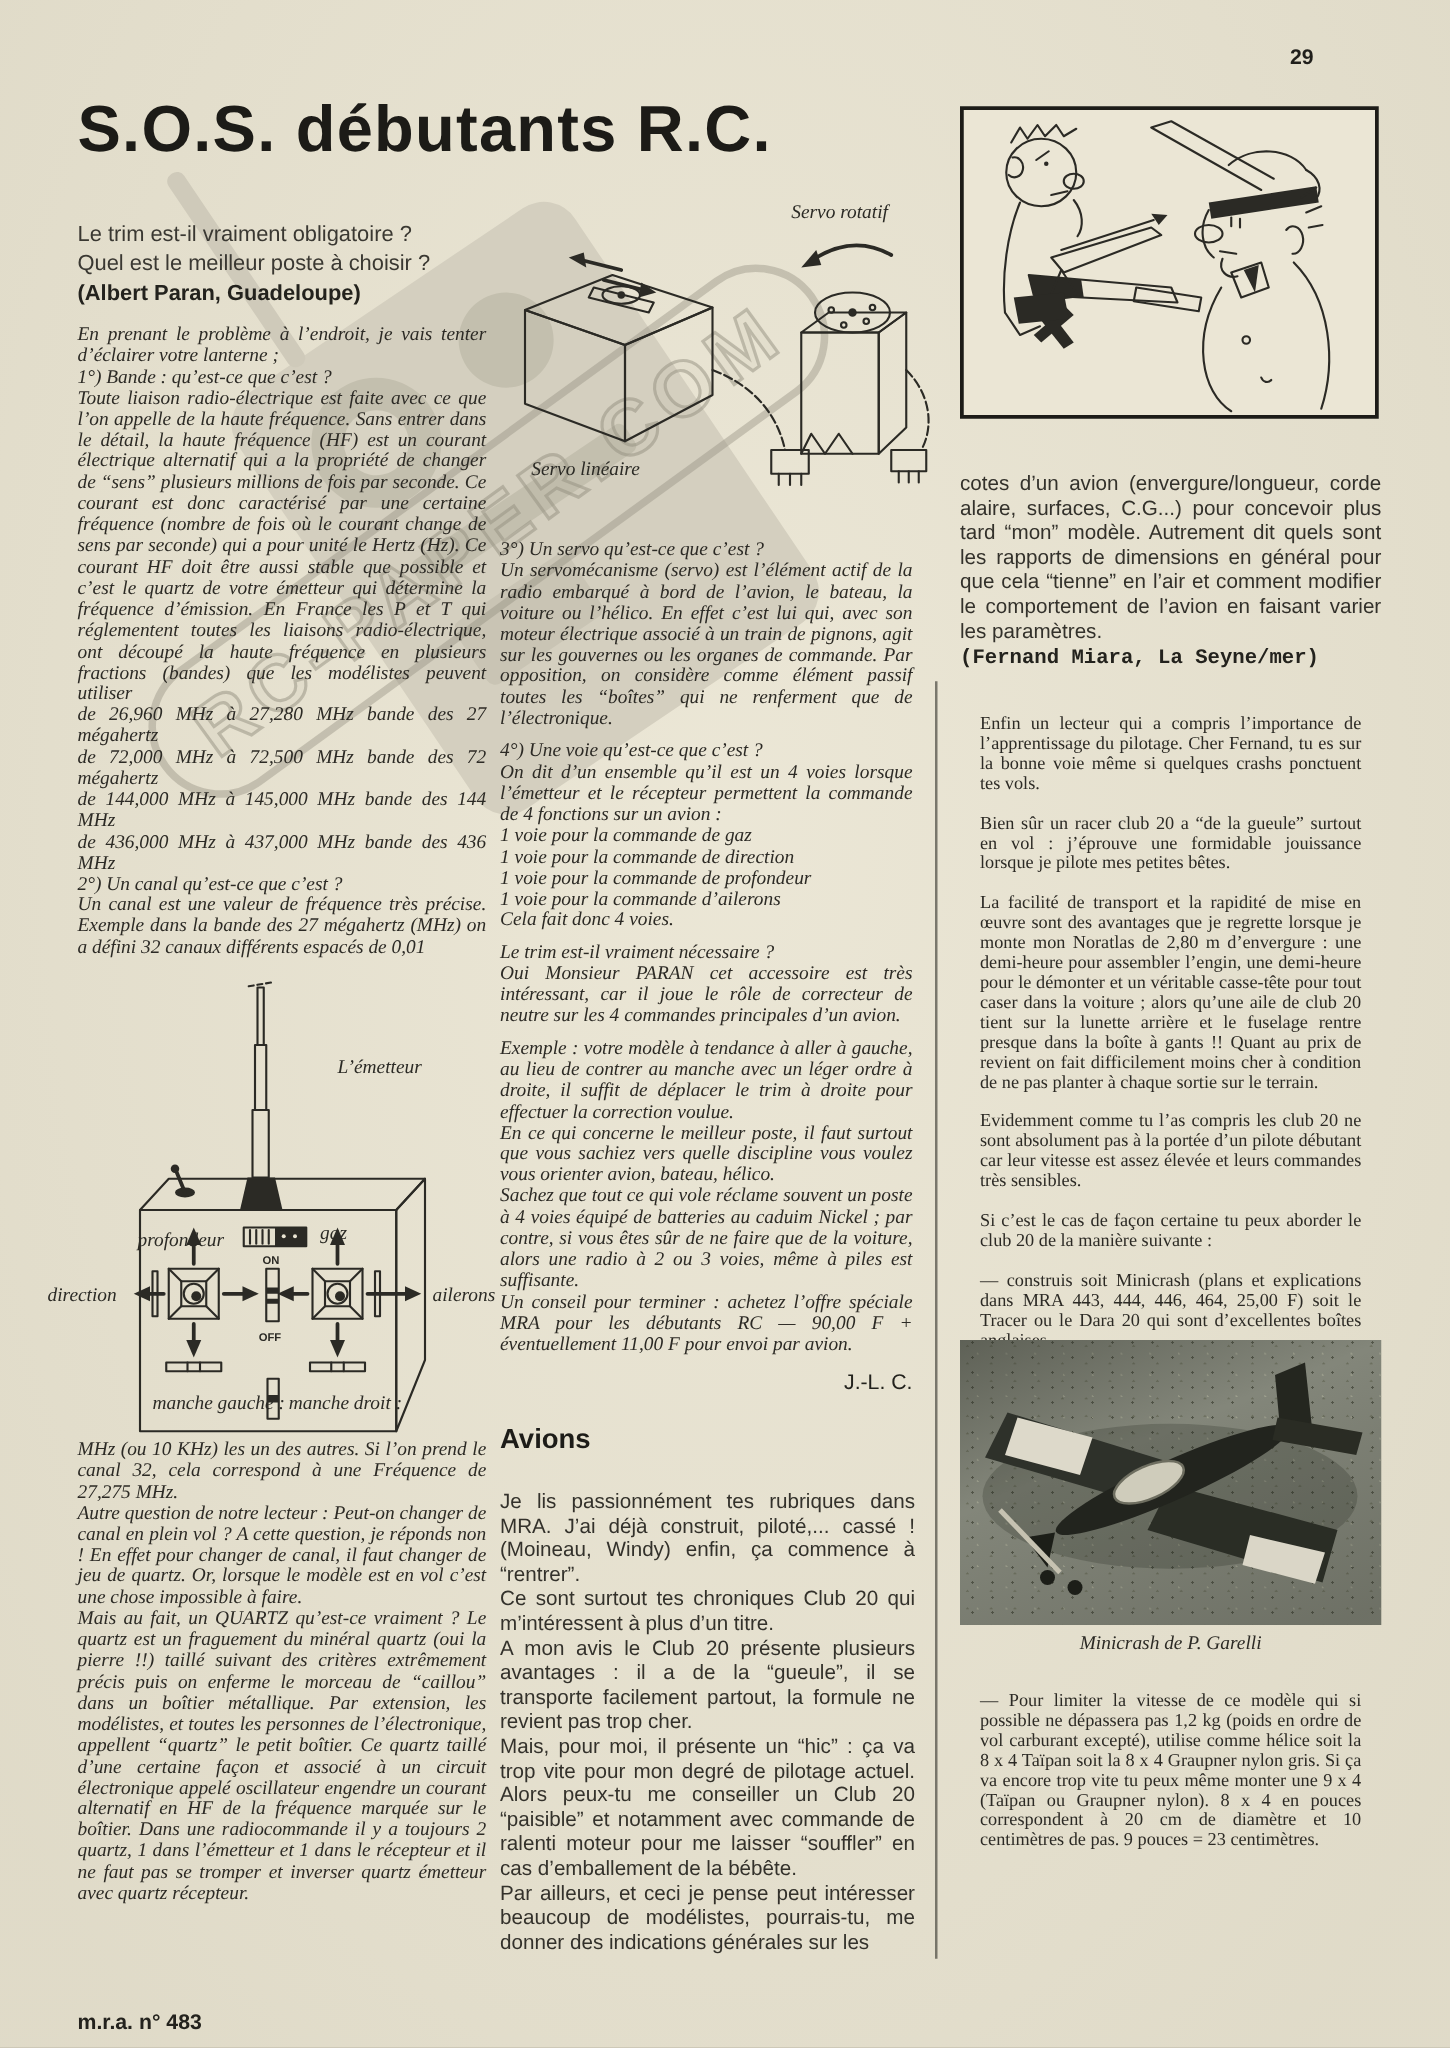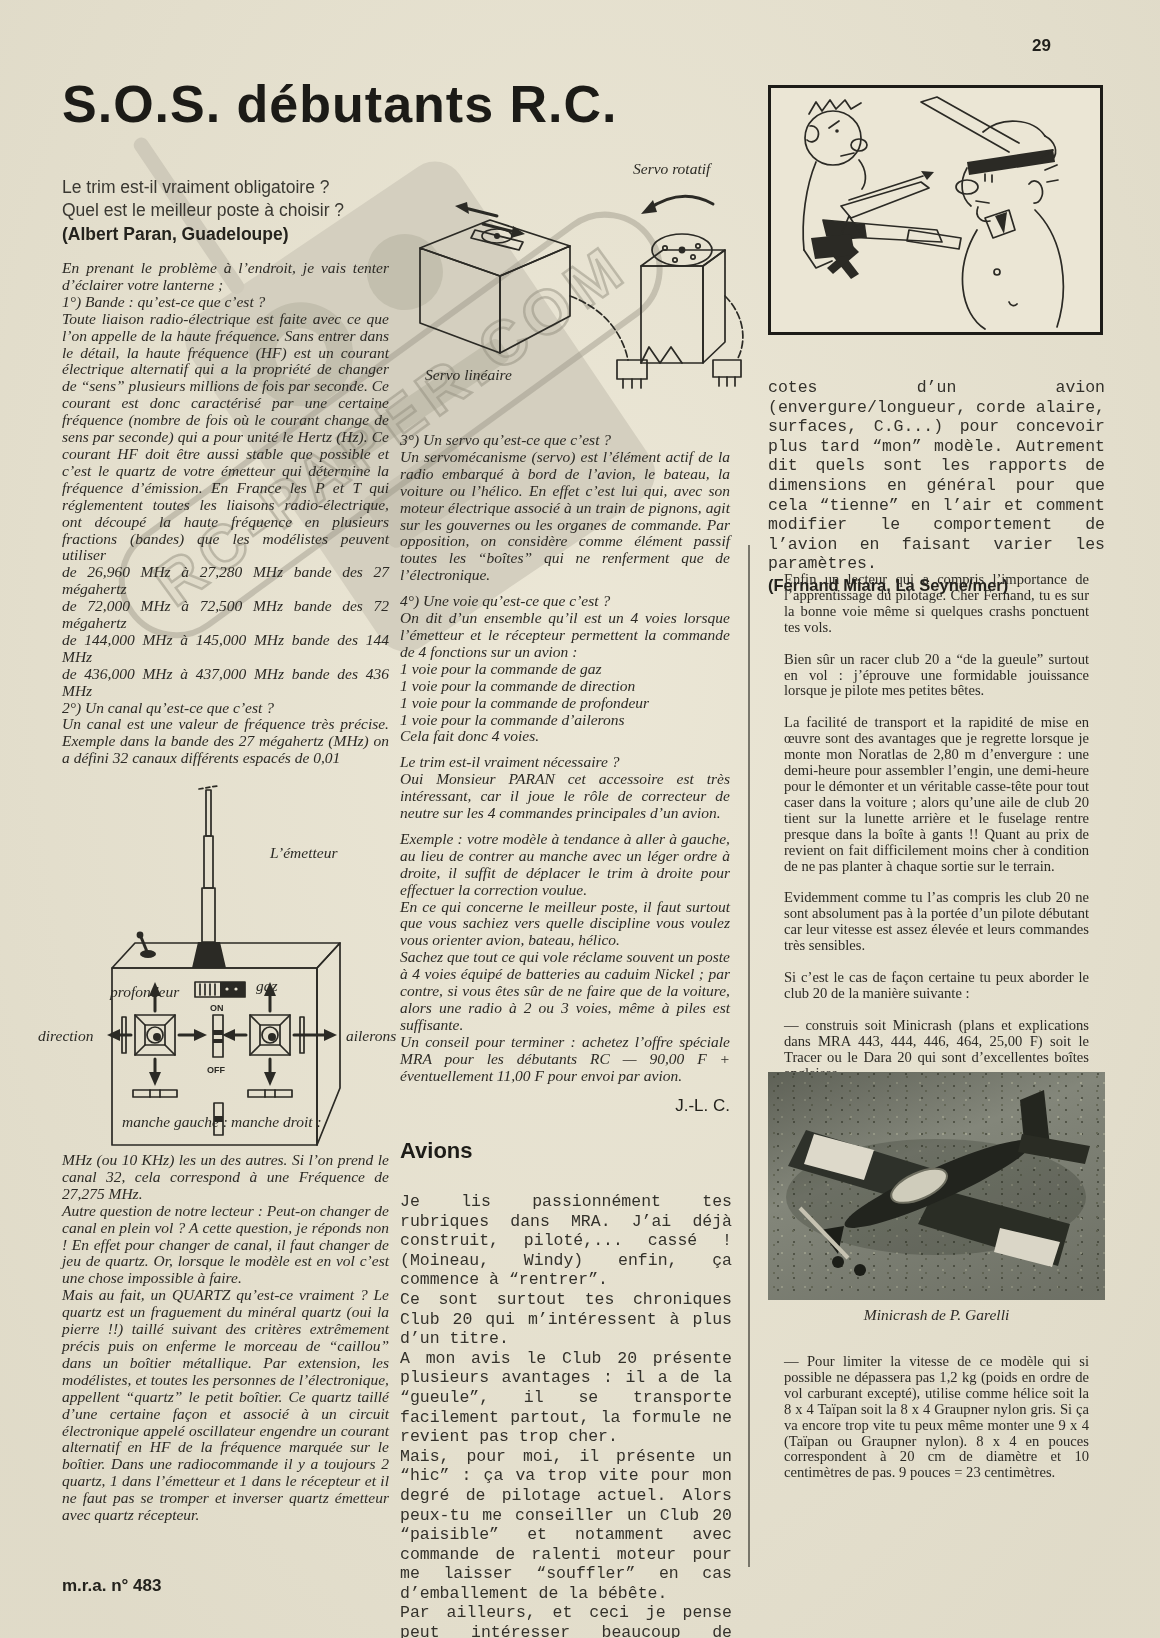--- a/index.html
+++ b/index.html
@@ -17,26 +17,26 @@
   
   .z2{z-index:2;}
   .pageno{font-family:"Liberation Sans",sans-serif;font-weight:700;font-size:17px;color:#201f1b;}
   .title{font-family:"Liberation Sans",sans-serif;font-weight:700;font-size:52px;letter-spacing:1px;
          color:#1c1b17;white-space:nowrap;}
   .ql{font-family:"Liberation Sans",sans-serif;font-size:17.5px;line-height:23px;color:#3a3832;}
   .qby{font-family:"Liberation Sans",sans-serif;font-weight:700;font-size:17.5px;line-height:24px;color:#23221d;}
   .it p{margin:0;font-style:italic;font-size:15.5px;line-height:16.9px;text-align:justify;color:#2c2a25;}
   .it3 p{margin:16px;font-size:14.6px;line-height:15.9px;text-align:justify;color:#2c2a25;}
   .it p.gap, .it3 p.gap{margin-top:9px;}
-  .sb p{margin:0;font-family:Liberation Mono, monospace;font-size:16.5px;line-height:19.6px;
+  .sb p{margin:0;font-family:Liberation Sans, sans-serif;font-size:16.5px;line-height:19.6px;
         text-align:justify;color:#33312b;}
   .sig{font-family:"Liberation Sans",sans-serif;font-weight:400;font-size:17px;color:#23221d;text-align:right;padding-right:14px;}
   .h-avions{font-family:"Liberation Sans",sans-serif;font-weight:700;font-size:22px;color:#1d1c18;}
-  .author{font-family:Liberation Sans, sans-serif;font-weight:700;font-size:16.5px;line-height:20px;color:#23221d;margin-top:1px;}
-  .footer{font-family:"Liberation Sans",sans-serif;font-weight:700;font-size:17px;color:#23221d;}
+  .author{font-family:Liberation Mono, monospace;font-weight:700;font-size:16.5px;line-height:20px;color:#23221d;margin-top:1px;}
+  .footer{font-family:"Liberation Sans",sans-serif;font-weight:700;font-size:17px;color:#23221d;margin-top:32px;}
   .rule-v{position:absolute;width:2px;background:rgba(62,60,52,.65);z-index:2;}
   
   svg{overflow:visible;}
   .figtext{font-family:"Liberation Serif",serif;font-style:italic;font-size:15.5px;fill:#2b2a25;}
   .figsmall{font-family:"Liberation Sans",sans-serif;font-weight:700;font-size:9px;fill:#2b2a25;}
   .ln{stroke:#2b2a25;stroke-width:1.7;fill:none;stroke-linecap:round;stroke-linejoin:round;}
   .lnb{stroke:#2b2a25;stroke-width:3;fill:none;stroke-linecap:round;}
   .fl{fill:#2b2a25;stroke:none;}
   .cartoon-box{position:absolute;border:3px solid #1d1c18;background:#ebe6d5;z-index:2;}
   .photo{position:absolute;z-index:2;

